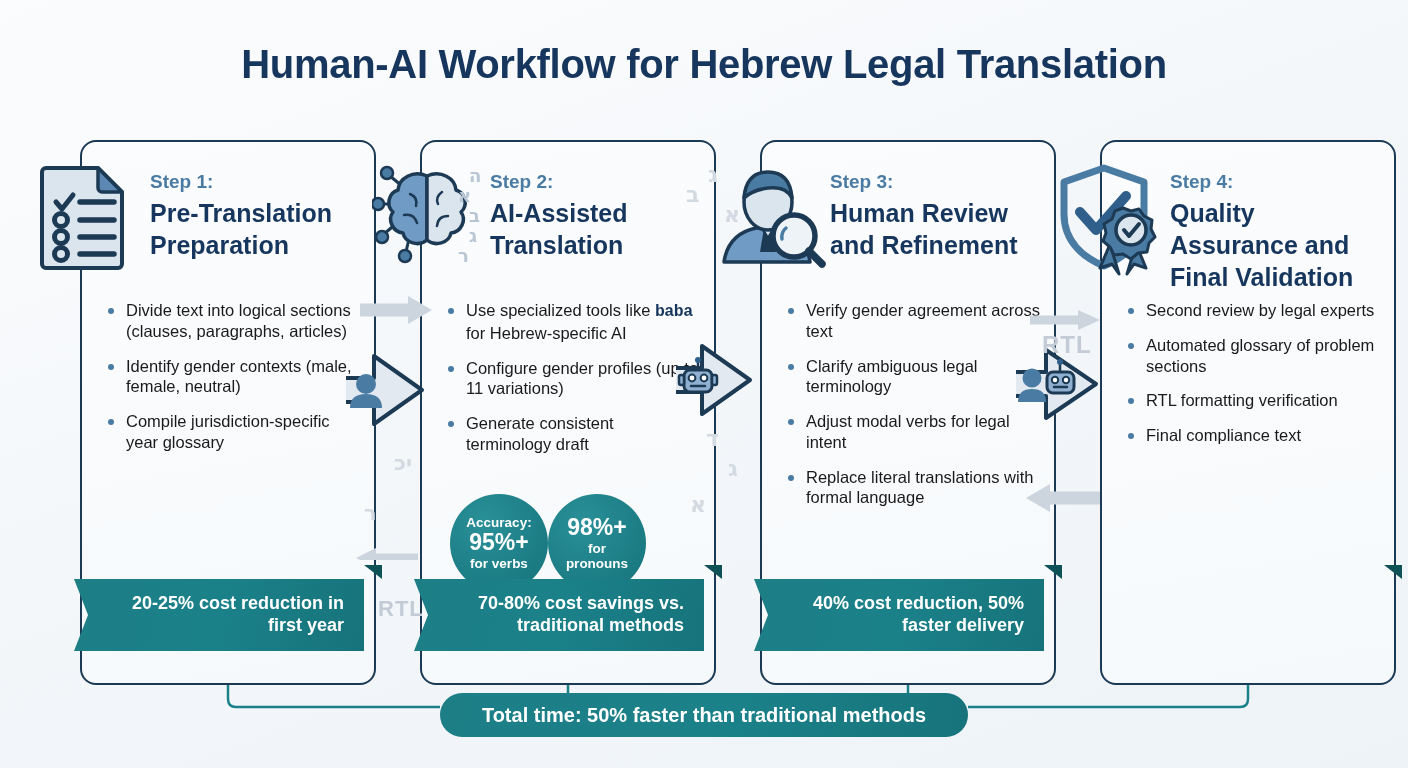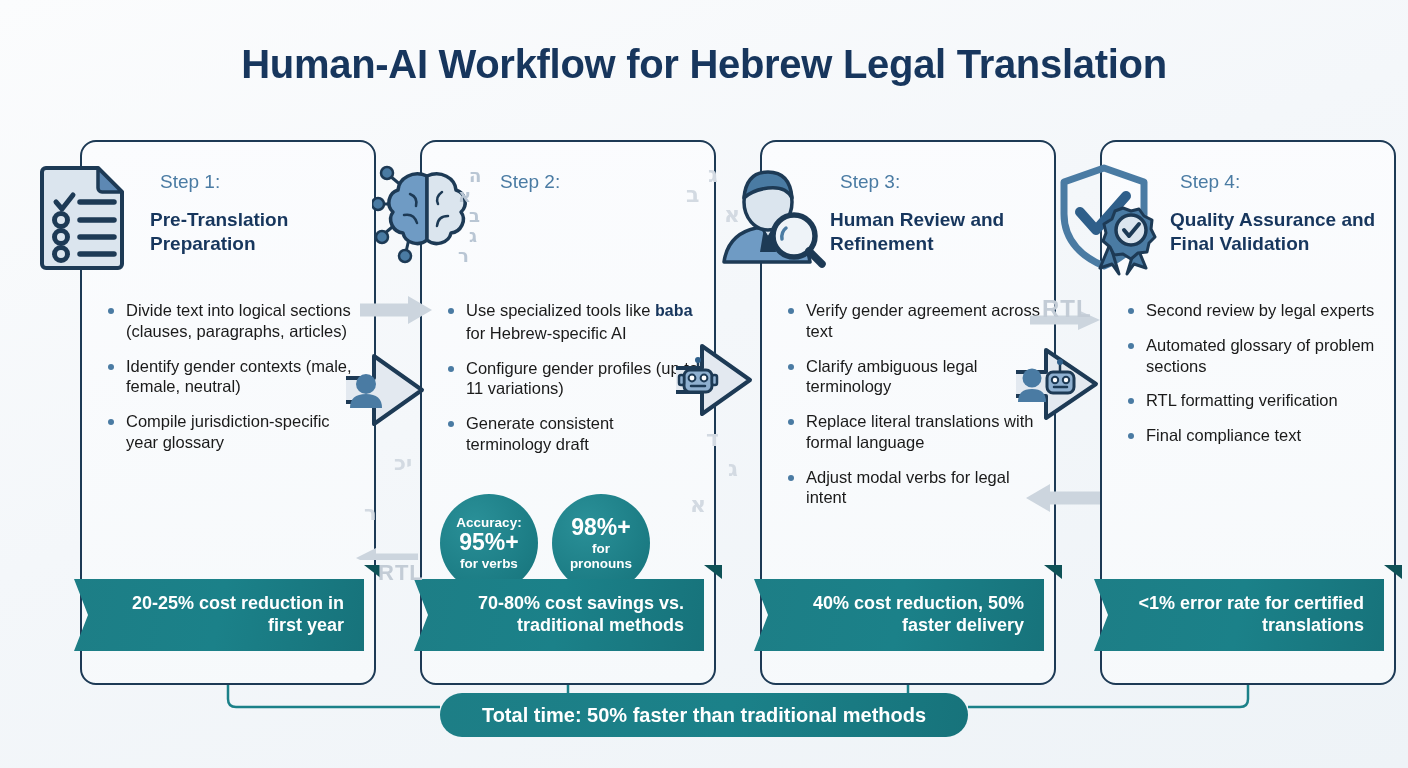--- a/index.html
+++ b/index.html
@@ -36,28 +36,27 @@
   #card-2 { left: 420px; }
   #card-3 { left: 760px; }
   #card-4 { left: 1100px; }
 
   .card-head {
     position: absolute;
     left: 68px; right: 10px; top: 28px;
     height: 130px;
   }
   .step-label {
-    font-size: 19px; font-weight: normal; color: #4a7ba3;
+    font-size: 19px; font-weight: bold; color: #4a7ba3;
     line-height: 1.25;
-    margin-left: 10px;
   }
   .step-title {
-    font-size: 19px; font-weight: bold; color: #17365d;
+    font-size: 25px; font-weight: bold; color: #17365d;
     line-height: 1.28;
-    margin-top: 14px;
+    margin-top: 3px;
   }
 
   .bullets {
     position: absolute;
     left: 22px; right: 14px; top: 158px;
   }
   .bullet {
     position: relative;
     padding-left: 22px;
     font-size: 16.5px;
@@ -77,22 +76,22 @@
     font-weight: bold;
     color: #17365d;
     letter-spacing: -0.5px;
     font-family: Liberation Mono, monospace;
     margin-top: 40px;
   }
 
   
   .badges {
     position: absolute;
-    left: 18px; top: 352px;
-    display: flex; gap: 14px;
+    left: 28px; top: 352px;
+    display: flex; 
   }
   .badge {
     width: 98px; height: 98px;
     border-radius: 50%;
     background: radial-gradient(circle at 35% 30%, #2a9098 0%, #1d7e86 60%, #16727a 100%);
     color: #fff;
     display: flex; flex-direction: column;
     align-items: center; justify-content: center;
     text-align: center;
     line-height: 1.12;
@@ -124,21 +123,21 @@
     background: #0e5257;
     clip-path: polygon(0 0, 100% 0, 100% 100%);
   }
 
   
   .arrow-grp { position: absolute; top: 140px; width: 120px; height: 420px; }
   #arrow-1 { left: 344px; }
   #arrow-2 { left: 676px; }
   #arrow-3 { left: 1016px; }
 
-  .faint { color: #c3ccd6; font-weight: bold; }
+  .faint { color: #c3ccd6; font-weight: bold; margin-top: 36px; }
 
   
   .total-pill {
     position: absolute;
     left: 440px; top: 707px;
     transform: translateY(-50%);
     width: 528px; height: 44px;
     border-radius: 22px;
     background: linear-gradient(100deg, #1d7e86 0%, #1b8189 55%, #17737b 100%);
     color: #fff;
@@ -203,20 +202,21 @@
     </g>
     <text x="97" y="22" font-size="18" font-weight="bold" fill="#b9c6d4" font-family="'DejaVu Sans',sans-serif">ה</text>
     <text x="86" y="42" font-size="18" font-weight="bold" fill="#b9c6d4" font-family="'DejaVu Sans',sans-serif">א</text>
     <text x="97" y="62" font-size="18" font-weight="bold" fill="#b9c6d4" font-family="'DejaVu Sans',sans-serif">ב</text>
     <text x="97" y="82" font-size="18" font-weight="bold" fill="#b9c6d4" font-family="'DejaVu Sans',sans-serif">ג</text>
     <text x="86" y="102" font-size="18" font-weight="bold" fill="#b9c6d4" font-family="'DejaVu Sans',sans-serif">ר</text>
   </svg>
 
   <div class="card-head">
     <div class="step-label">Step 2:</div>
+    <div class="step-title">AI-Assisted Translation</div>
   </div>
 
   <div class="bullets">
     <div class="bullet">
       <span>Use specialized tools like </span><span class="brand">baba</span><span> for Hebrew-specific AI</span>
     </div>
     <div class="bullet">Configure gender profiles (up to 11 variations)</div>
     <div class="bullet">Generate consistent terminology draft</div>
   </div>
 
@@ -250,22 +250,22 @@
   </svg>
 
   <div class="card-head">
     <div class="step-label">Step 3:</div>
     <div class="step-title">Human Review and Refinement</div>
   </div>
 
   <div class="bullets">
     <div class="bullet">Verify gender agreement across text</div>
     <div class="bullet">Clarify ambiguous legal terminology</div>
+    <div class="bullet">Adjust modal verbs for legal intent</div>
     <div class="bullet">Replace literal translations with formal language</div>
-    <div class="bullet">Adjust modal verbs for legal intent</div>
   </div>
 
   <div class="ribbon-fold"></div>
   <div class="ribbon">40% cost reduction, 50% faster delivery</div>
 </div>
 
 <div class="card" id="card-4">
   <svg style="position:absolute;left:-50px;top:18px;" width="116" height="116" viewBox="0 0 116 116">
     <path d="M52 8 L92 22 v32 c0 28 -20 44 -40 52 c-20 -8 -40 -24 -40 -52 v-32 z" fill="none" stroke="#4a7ba3" stroke-width="7" stroke-linejoin="round"></path>
     <path d="M28 52 l16 18 l30 -34" fill="none" stroke="#2f5f8a" stroke-width="10" stroke-linecap="round" stroke-linejoin="round"></path>
@@ -282,21 +282,20 @@
   </div>
 
   <div class="bullets">
     <div class="bullet">Second review by legal experts</div>
     <div class="bullet">Automated glossary of problem sections</div>
     <div class="bullet">RTL formatting verification</div>
     <div class="bullet">Final compliance text</div>
   </div>
 
   <div class="ribbon-fold"></div>
-  <div class="ribbon">&lt;1% error rate for certified translations</div>
 </div>
 
 <div class="arrow-grp" id="arrow-1">
   <svg width="120" height="420" viewBox="0 0 120 420">
     <g>
       <line x1="16" y1="170" x2="68" y2="170" stroke="#ccd5de" stroke-width="13" stroke-linecap="butt"></line>
       <path d="M64 156 l24 14 l-24 14 z" fill="#ccd5de"></path>
     </g>
     <path d="M2 238 h28 v-22 l48 34 l-48 34 v-22 h-28" fill="#e3e9f0" stroke="#1d3a55" stroke-width="4" stroke-linejoin="round"></path>
     <g>

